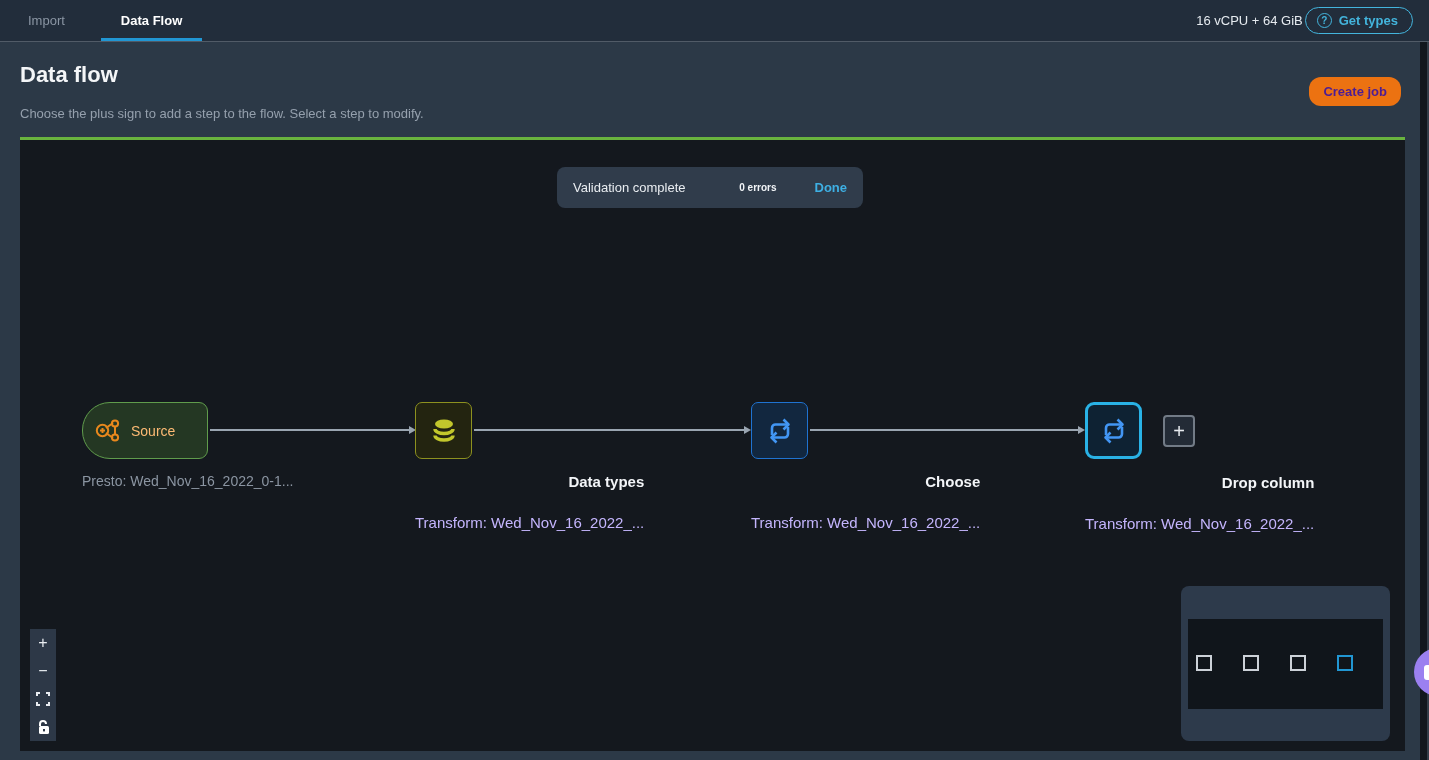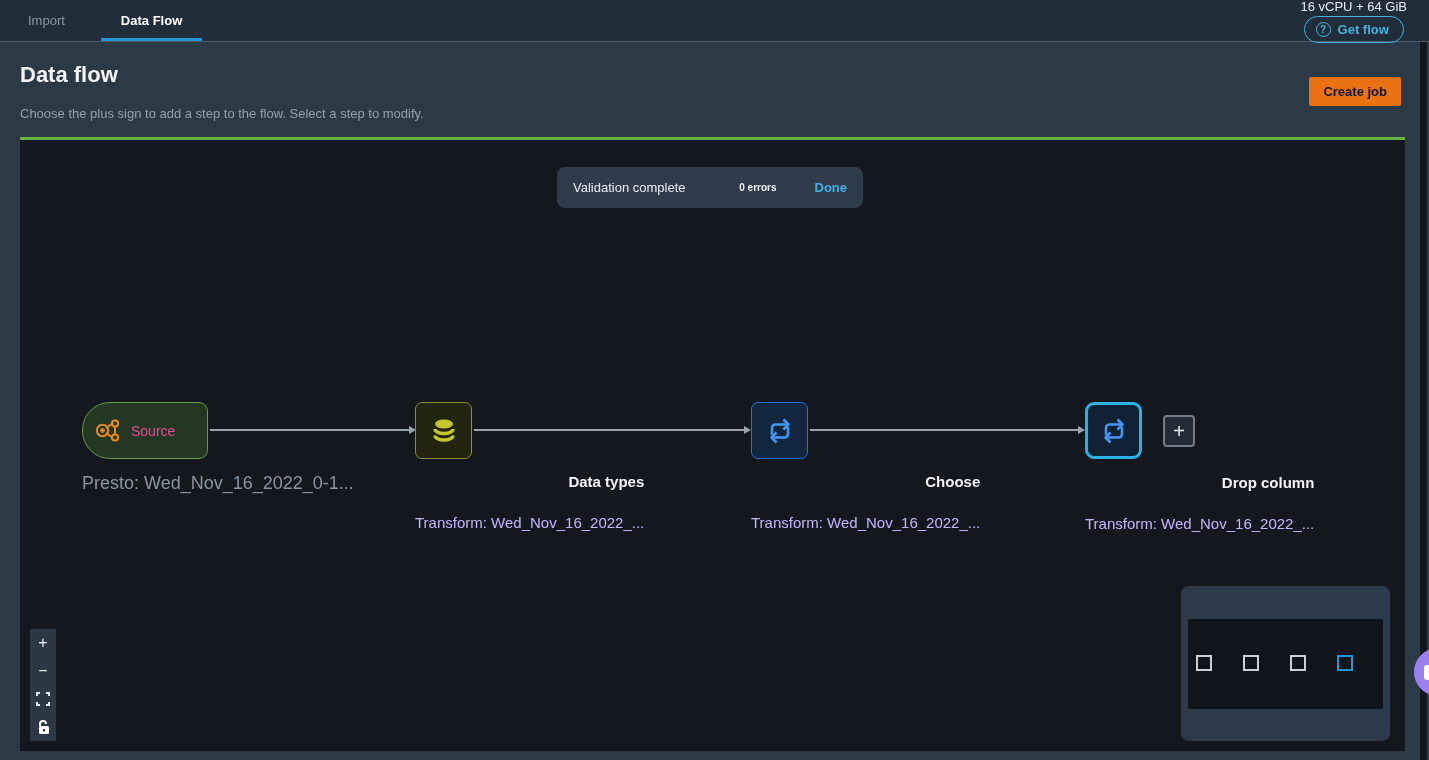--- a/index.html
+++ b/index.html
@@ -10,36 +10,36 @@
   
   .topbar { position:absolute; left:0; top:0; width:1429px; height:42px;
             background:#222d3b; border-bottom:1px solid #515b67;
             display:flex; align-items:center; justify-content:space-between; }
   .tabs { display:flex; height:100%; align-items:stretch; }
   .tab { display:flex; align-items:center; padding:0 28px; font-size:13px; color:#8b96a4;
          cursor:pointer; position:relative;text-align:right; }
   .tab.active { color:#ffffff; font-weight:bold; }
   .tab.active::after { content:""; position:absolute; left:8px; right:8px; bottom:0;
                        height:3px; background:#2196d3; }
-  .topbar-right { display:flex; align-items:center; gap:2px; padding-right:22px;flex-direction:column; }
+  .topbar-right { display:flex; align-items:center; gap:2px; padding-right:16px; }
   .resources { color:#e6ebf0; font-size:13px; }
   .get-help { display:flex; align-items:center; gap:7px; background:transparent;
               border:1.5px solid #43b4dc; border-radius:15px; color:#43b4dc;
               font-size:13px; font-weight:bold; padding:5px 14px 5px 11px; cursor:pointer;
               font-family:inherit; }
   .help-circ { display:inline-flex; align-items:center; justify-content:center;
                width:15px; height:15px; border:1.5px solid #43b4dc; border-radius:50%;
                font-size:10px; font-weight:bold; }
 
   
   .page-header { position:absolute; left:20px; right:24px; top:42px; }
   .page-title { color:#f4f6f8; font-size:22px; font-weight:bold; margin-top:20px; }
   .page-sub { color:#95a0ad; font-size:13px; margin-top:18px; }
-  .create-job { position:absolute; right:4px; top:35px; background:#ec7211; color:#0f172a;
-                border:0; border-radius:2px; font-size:13px; font-weight:bold;
+  .create-job { position:absolute; right:4px; top:35px; background:#ec7211; color:#4c1d95;
+                border:0; border-radius:12px; font-size:13px; font-weight:bold;
                 padding:7px 14px; cursor:pointer; font-family:inherit; }
 
   
   .canvas { position:absolute; left:20px; top:137px; width:1385px; height:614px;
             background:#14181e; }
   .canvas-accent { position:absolute; left:0; top:0; width:100%; height:3px; background:#69b33e; }
 
   
   .toast { position:absolute; left:537px; top:30px; width:306px; height:41px;
            background:#303c4b; border-radius:8px; display:flex; align-items:center;
@@ -54,35 +54,35 @@
   .connector::after { content:""; position:absolute; right:-6px; top:-3px;
                       border-left:7px solid #9aa5b1; border-top:4px solid transparent;
                       border-bottom:4px solid transparent; }
 
   
   .node { position:absolute; top:265px; display:flex; align-items:center; justify-content:center;
           cursor:pointer; }
   .node-source { left:62px; width:126px; height:57px; background:#243723;
                  border:1.5px solid #609c4c; border-radius:28px 9px 9px 28px;
                  justify-content:flex-start; gap:10px; padding-left:11px; }
-  .node-source .node-label { color:#ec4899; font-size:14px; }
+  .node-source .node-label { color:#fdba74; font-size:14px; }
   .node-sq { width:57px; height:57px; border-radius:7px; }
   .node-datatypes { left:395px; background:#232410; border:1.5px solid #8d911f; }
   .node-impute { left:731px; background:#12273f; border:1.5px solid #1f73d2; }
   .node-drop { left:1065px; background:#0e2233; border:3px solid #29b2e6; border-radius:9px; }
   .add-step { position:absolute; left:1143px; top:278px; width:32px; height:32px;
               background:#232b36; border:2px solid #727b86; border-radius:4px;
               color:#e8ecf0; font-size:20px; font-weight:normal; line-height:26px;
               display:flex; align-items:center; justify-content:center; cursor:pointer; }
 
   
   .nlabel { position:absolute; white-space:nowrap; }
   .nlabel .t { color:#f3f5f8; font-size:15px; font-weight:bold;text-align:right; }
   .nlabel .s { color:#c4b5fd; font-size:15px; margin-top:24px; }
-  .lbl-source { left:62px; top:336px; color:#8b95a2; font-size:18px; }
+  .lbl-source { left:62px; top:336px; color:#8b95a2; font-size:14px; }
   .lbl-datatypes { left:395px; top:336px; }
   .lbl-impute { left:731px; top:336px; }
   .lbl-drop { left:1065px; top:337px; }
 
   
   .zoom-panel { position:absolute; left:10px; top:492px; width:26px; background:#2d3847;
                 display:flex; flex-direction:column; }
   .zbtn { width:26px; height:28px; display:flex; align-items:center; justify-content:center;
           color:#e9edf1; font-size:16px; cursor:pointer; }
 
@@ -109,21 +109,21 @@
 
   <header class="topbar">
     <nav class="tabs">
       <div class="tab">Import</div>
       <div class="tab active">Data Flow</div>
     </nav>
     <div class="topbar-right">
       <span class="resources">16 vCPU + 64 GiB</span>
       <button class="get-help">
         <span class="help-circ">?</span>
-        <span>Get flow</span>
+        <span>Get types</span>
       </button>
     </div>
   </header>
 
   <section class="page-header">
     <h1 class="page-title">Data flow</h1>
     <p class="page-sub">Choose the plus sign to add a step to the flow. Select a step to modify.</p>
     <button class="create-job">Create job</button>
   </section>
 

